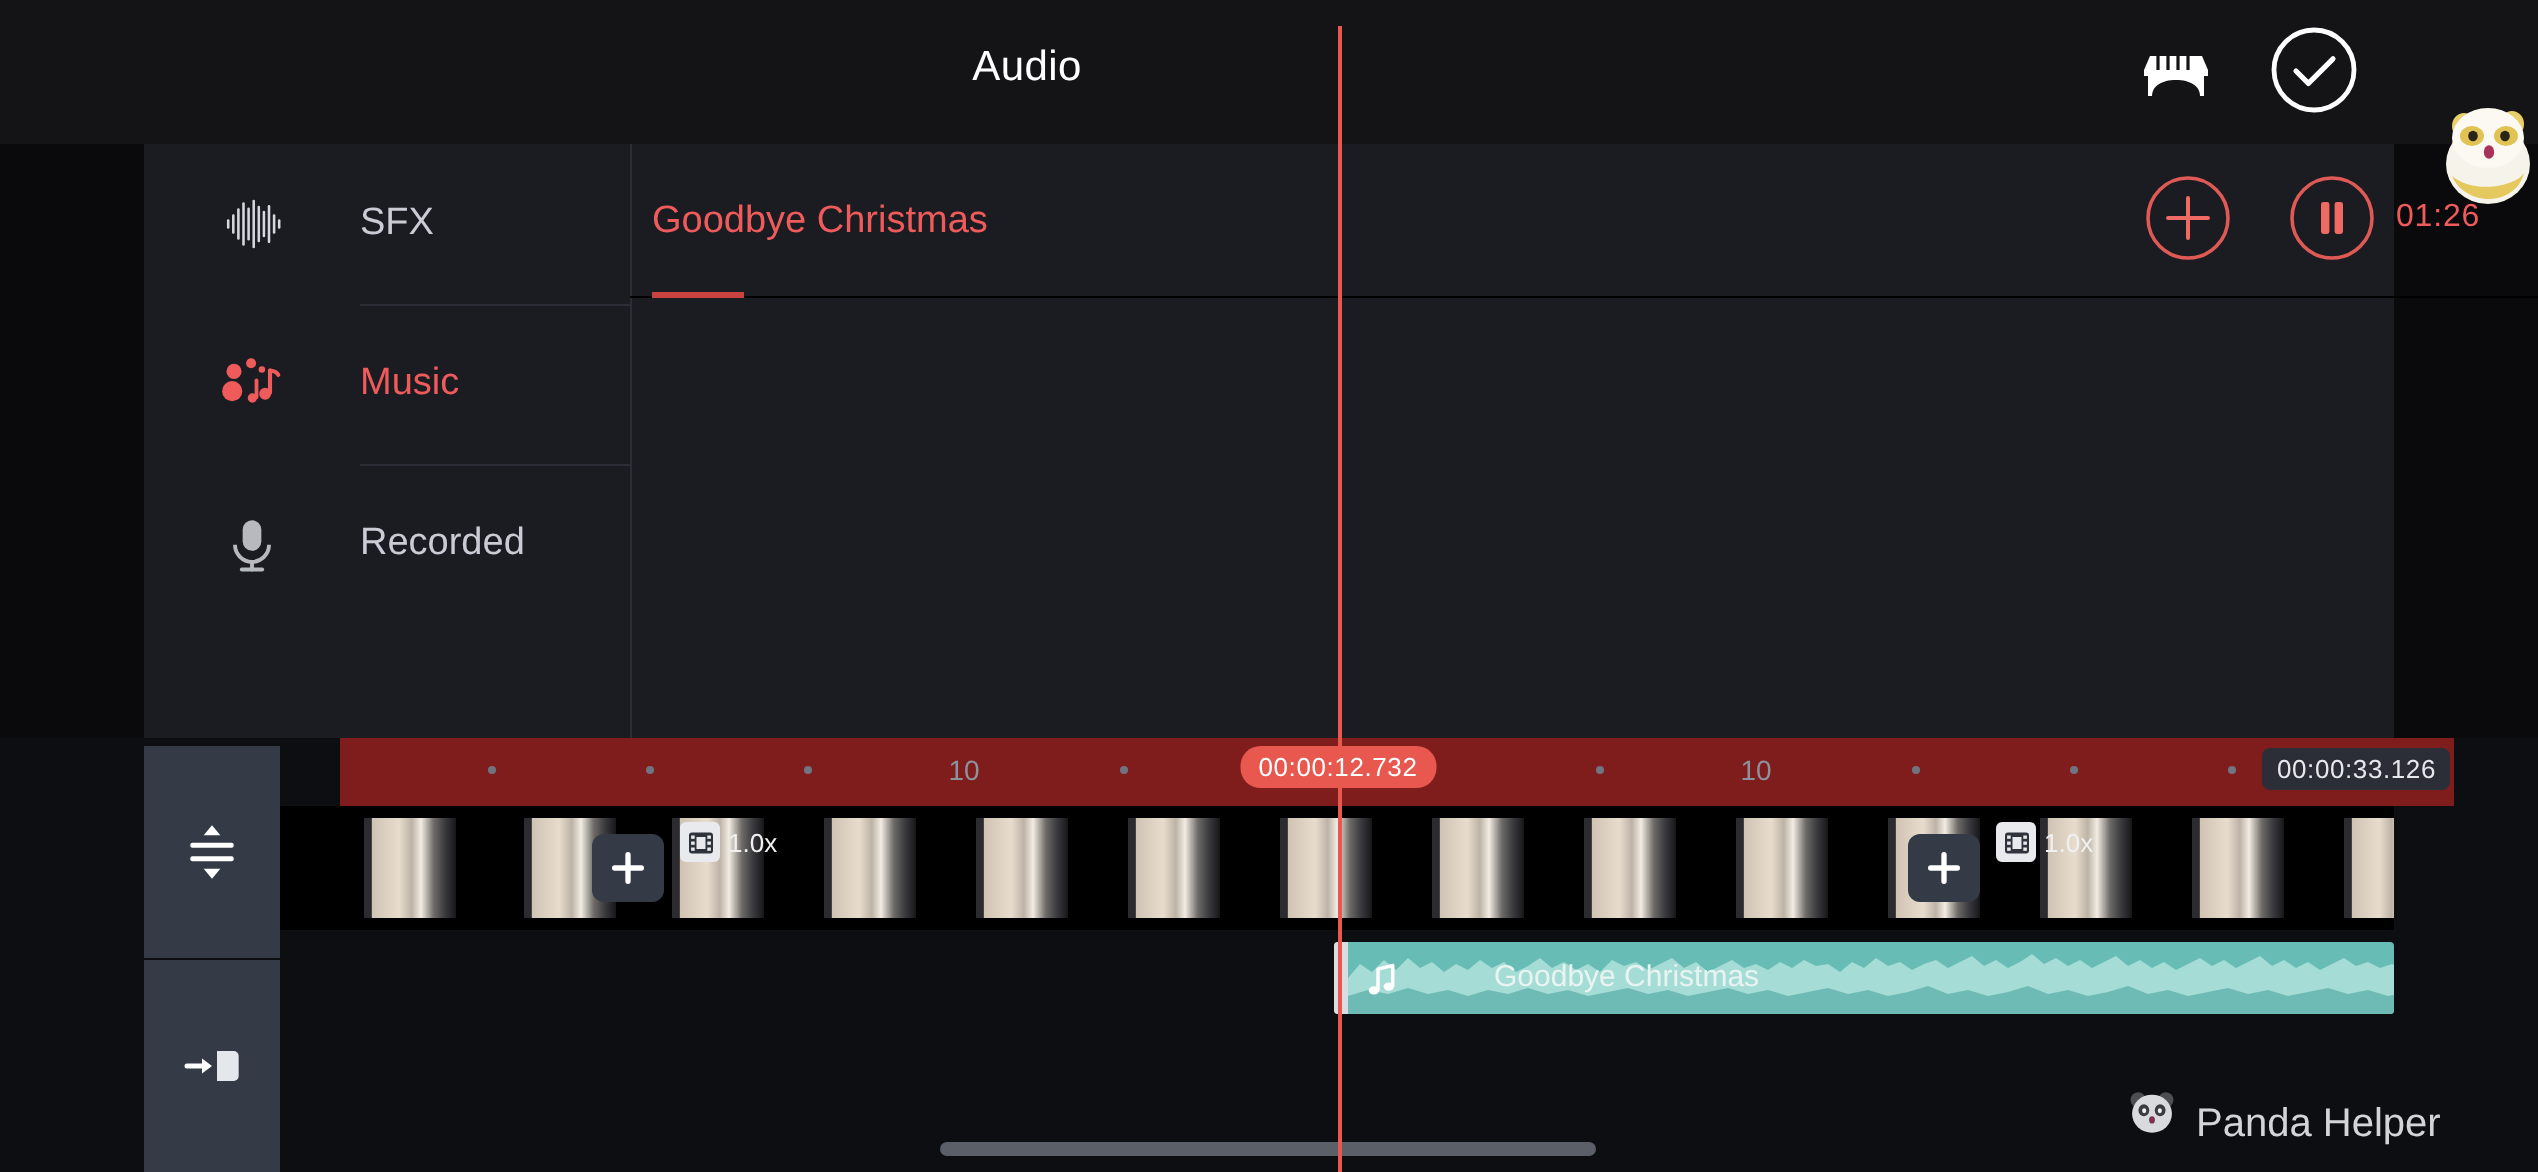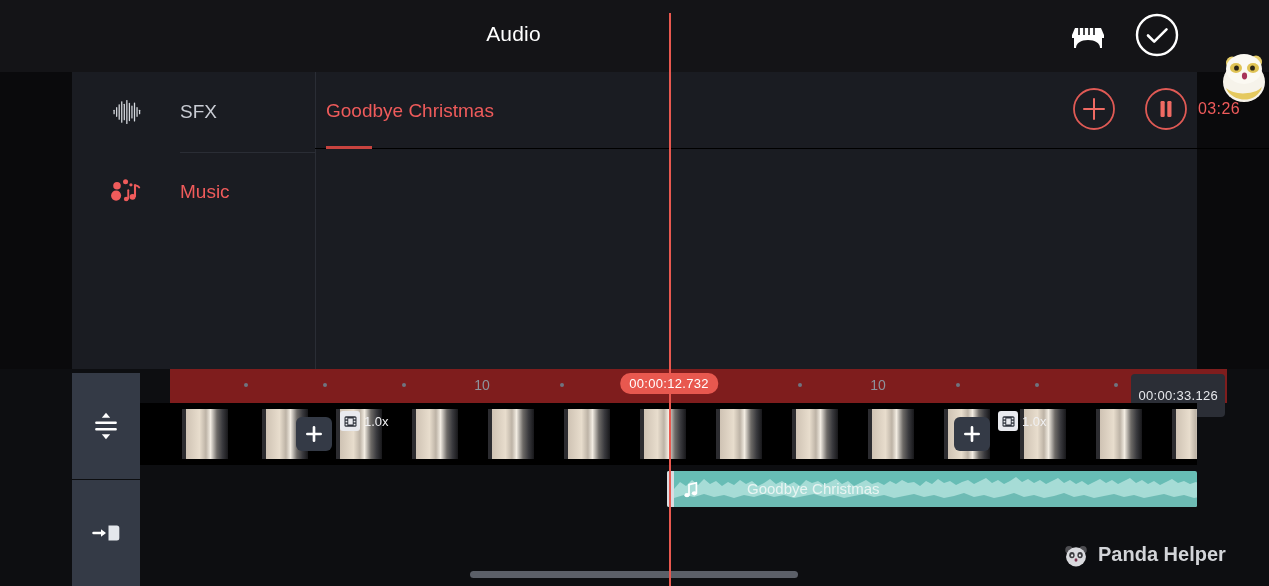--- a/index.html
+++ b/index.html
@@ -104,21 +104,21 @@
   .tick-dot {
     position: absolute; top: 14px; width: 4px; height: 4px;
     border-radius: 50%; background: #6f7480;
   }
   .tick-num {
     position: absolute; top: 8px; font-size: 14px; color: #8e929c;
     transform: translateX(-50%);
   }
   .total-time {
     position: absolute; right: 2px; top: 5px;
-    background: #2b2e36; border-radius: 4px; padding: 14px 7px;
+    background: #2b2e36; border-radius: 4px; padding: 3px 7px;
     font-size: 13px; color: #e6e8ec; letter-spacing: .3px;
   }
 
   .track-video {
     position: absolute; left: 140px; top: 34px; width: 1057px; height: 62px;
     background: #000000; overflow: hidden;
   }
   .thumb {
     position: absolute; top: 6px; width: 46px; height: 50px;
     background:
@@ -179,21 +179,21 @@
   .scrollbar-track {
     position: absolute; left: 140px; top: 198px; width: 1057px; height: 14px;
   }
   .scrollbar-thumb {
     position: absolute; left: 330px; top: 4px; width: 328px; height: 7px;
     background: #5b5f68; border-radius: 4px; cursor: pointer;
   }
 
   .watermark {
     position: absolute; left: 1063px; top: 543px;
-    display: flex; align-items: flex-start; gap: 9px; font-weight: bold;
+    display: flex; align-items: flex-end; gap: 9px;
   }
   .wm-text { font-size: 20px; color: #d2d4d8; }
 </style>
 </head>
 <body>
 
 <div id="app">
 
   <div class="header">
     <div class="header-title">Audio</div>
@@ -266,20 +266,31 @@
             <path d="M30 12.5v12.3" stroke="#ef5b5b" stroke-width="2.3" stroke-linecap="round"></path>
             <path d="M30 12.5c2.5.3 4 1.2 4.6 2.4" stroke="#ef5b5b" stroke-width="2.3" fill="none" stroke-linecap="round"></path>
             <circle cx="27.3" cy="25.4" r="3.3" fill="#ef5b5b"></circle>
             <path d="M22.5 18v9.4" stroke="#ef5b5b" stroke-width="2.1" stroke-linecap="round"></path>
             <circle cx="20.2" cy="27.8" r="2.6" fill="#ef5b5b"></circle>
           </svg>
         </span>
         <span class="side-label">Music</span>
       </div>
 
+      <div class="side-item">
+        <span class="side-ico">
+          <svg viewBox="0 0 40 40" width="34" height="34">
+            <rect x="14.5" y="6" width="11" height="18" rx="5.5" fill="#b6babf"></rect>
+            <path d="M10 20.5a10 10 0 0 0 20 0" fill="none" stroke="#b6babf" stroke-width="2.3"></path>
+            <path d="M20 30.5v4.5" stroke="#b6babf" stroke-width="2.3" stroke-linecap="round"></path>
+            <path d="M14 35h12" stroke="#b6babf" stroke-width="2.3" stroke-linecap="round"></path>
+          </svg>
+        </span>
+        <span class="side-label">Recorded</span>
+      </div>
 
     </div>
 
     <div class="panel-divider"></div>
 
     <div class="songbar">
       <div class="songbar-rule"></div>
       <div class="song-title">Goodbye Christmas</div>
       <div class="song-underline"></div>
 
@@ -291,21 +302,21 @@
       </div>
 
       <div class="ctrl pause-ctrl">
         <svg viewBox="0 0 44 44" width="44" height="44">
           <circle cx="22" cy="22" r="20" fill="none" stroke="#e05a55" stroke-width="1.8"></circle>
           <rect x="16.5" y="14" width="4.2" height="16" rx="1.2" fill="#ef6a63"></rect>
           <rect x="23.3" y="14" width="4.2" height="16" rx="1.2" fill="#ef6a63"></rect>
         </svg>
       </div>
 
-      <div class="ctrl-time">03:26</div>
+      <div class="ctrl-time">01:26</div>
     </div>
   </div>
 
   <div class="timeline">
 
     <div class="tl-toolbar">
       <div class="tl-btn tl-btn-a">
         <svg viewBox="0 0 48 48" width="40" height="40">
           <path d="M24 8l-5 6h10z" fill="#ffffff"></path>
           <path d="M24 40l-5-6h10z" fill="#ffffff"></path>

